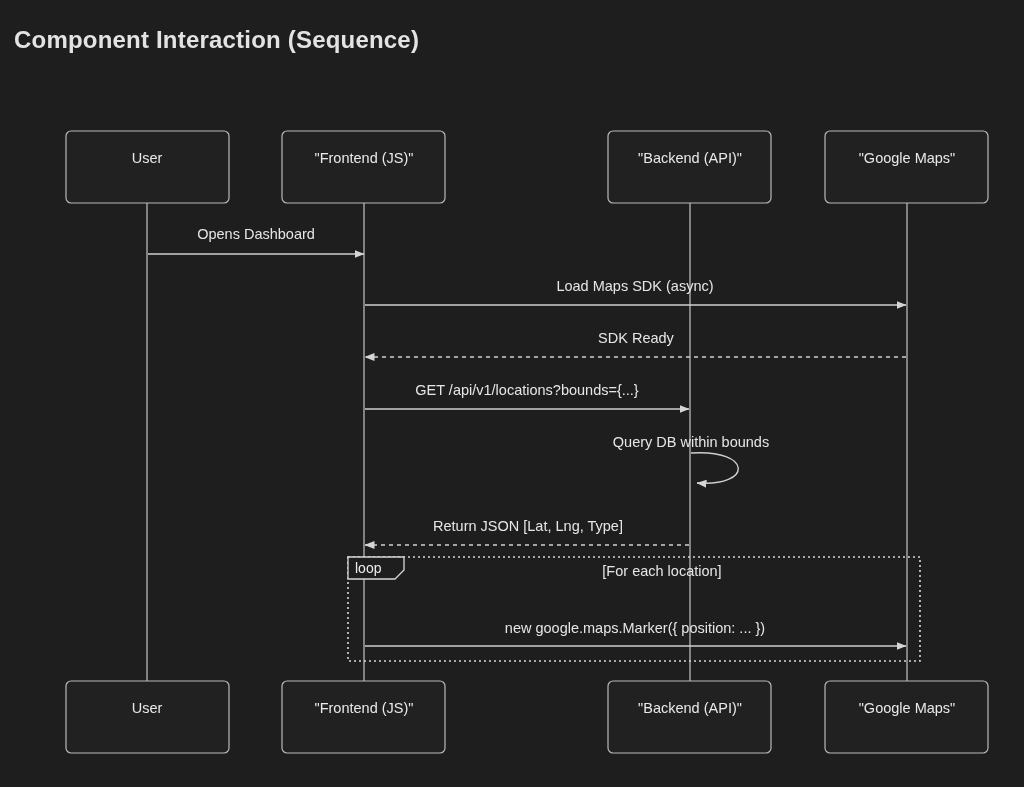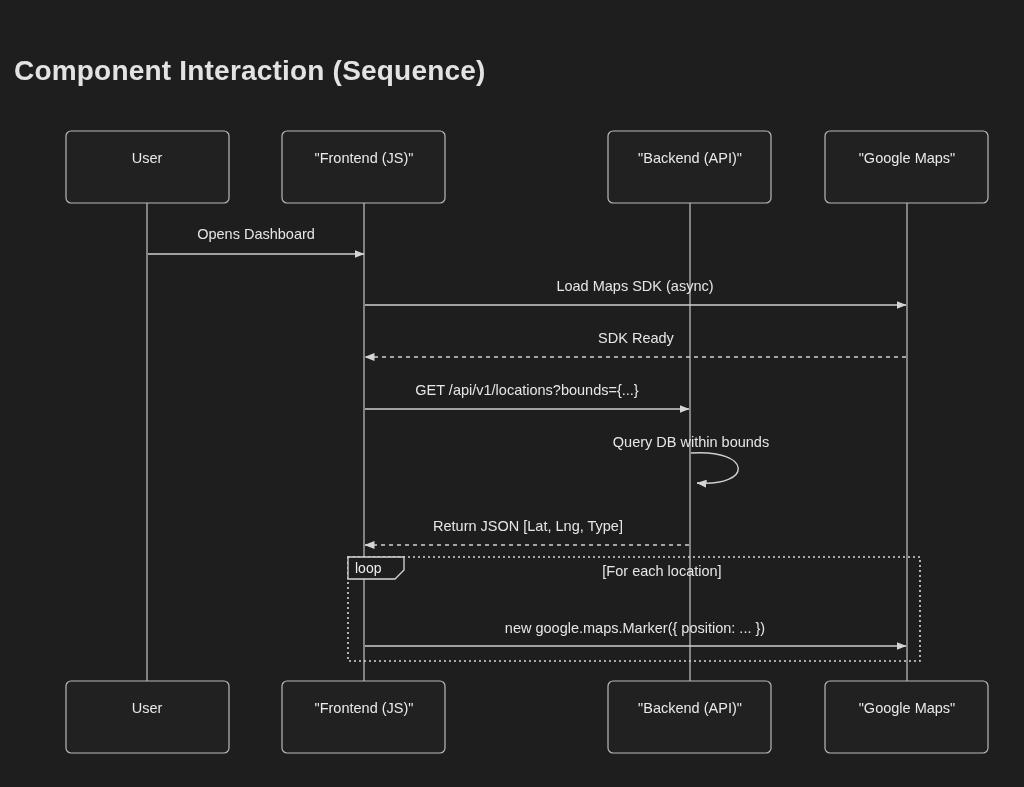--- a/index.html
+++ b/index.html
@@ -19,26 +19,25 @@
   #diagram-root {
     position: absolute;
     inset: 0;
     width: 1024px;
     height: 787px;
   }
   #diagram-title {
     position: absolute;
     left: 14px;
     top: 26px;
-    font-size: 28px;
+    font-size: 24px;
     font-weight: bold;
     letter-spacing: 0.2px;
     color: #e3e3e3;
     white-space: nowrap;
-    margin-top: 29px;
   }
   svg#seq-canvas {
     position: absolute;
     left: 0;
     top: 0;
     width: 1024px;
     height: 787px;
     display: block;
   }
   .actor-box {

